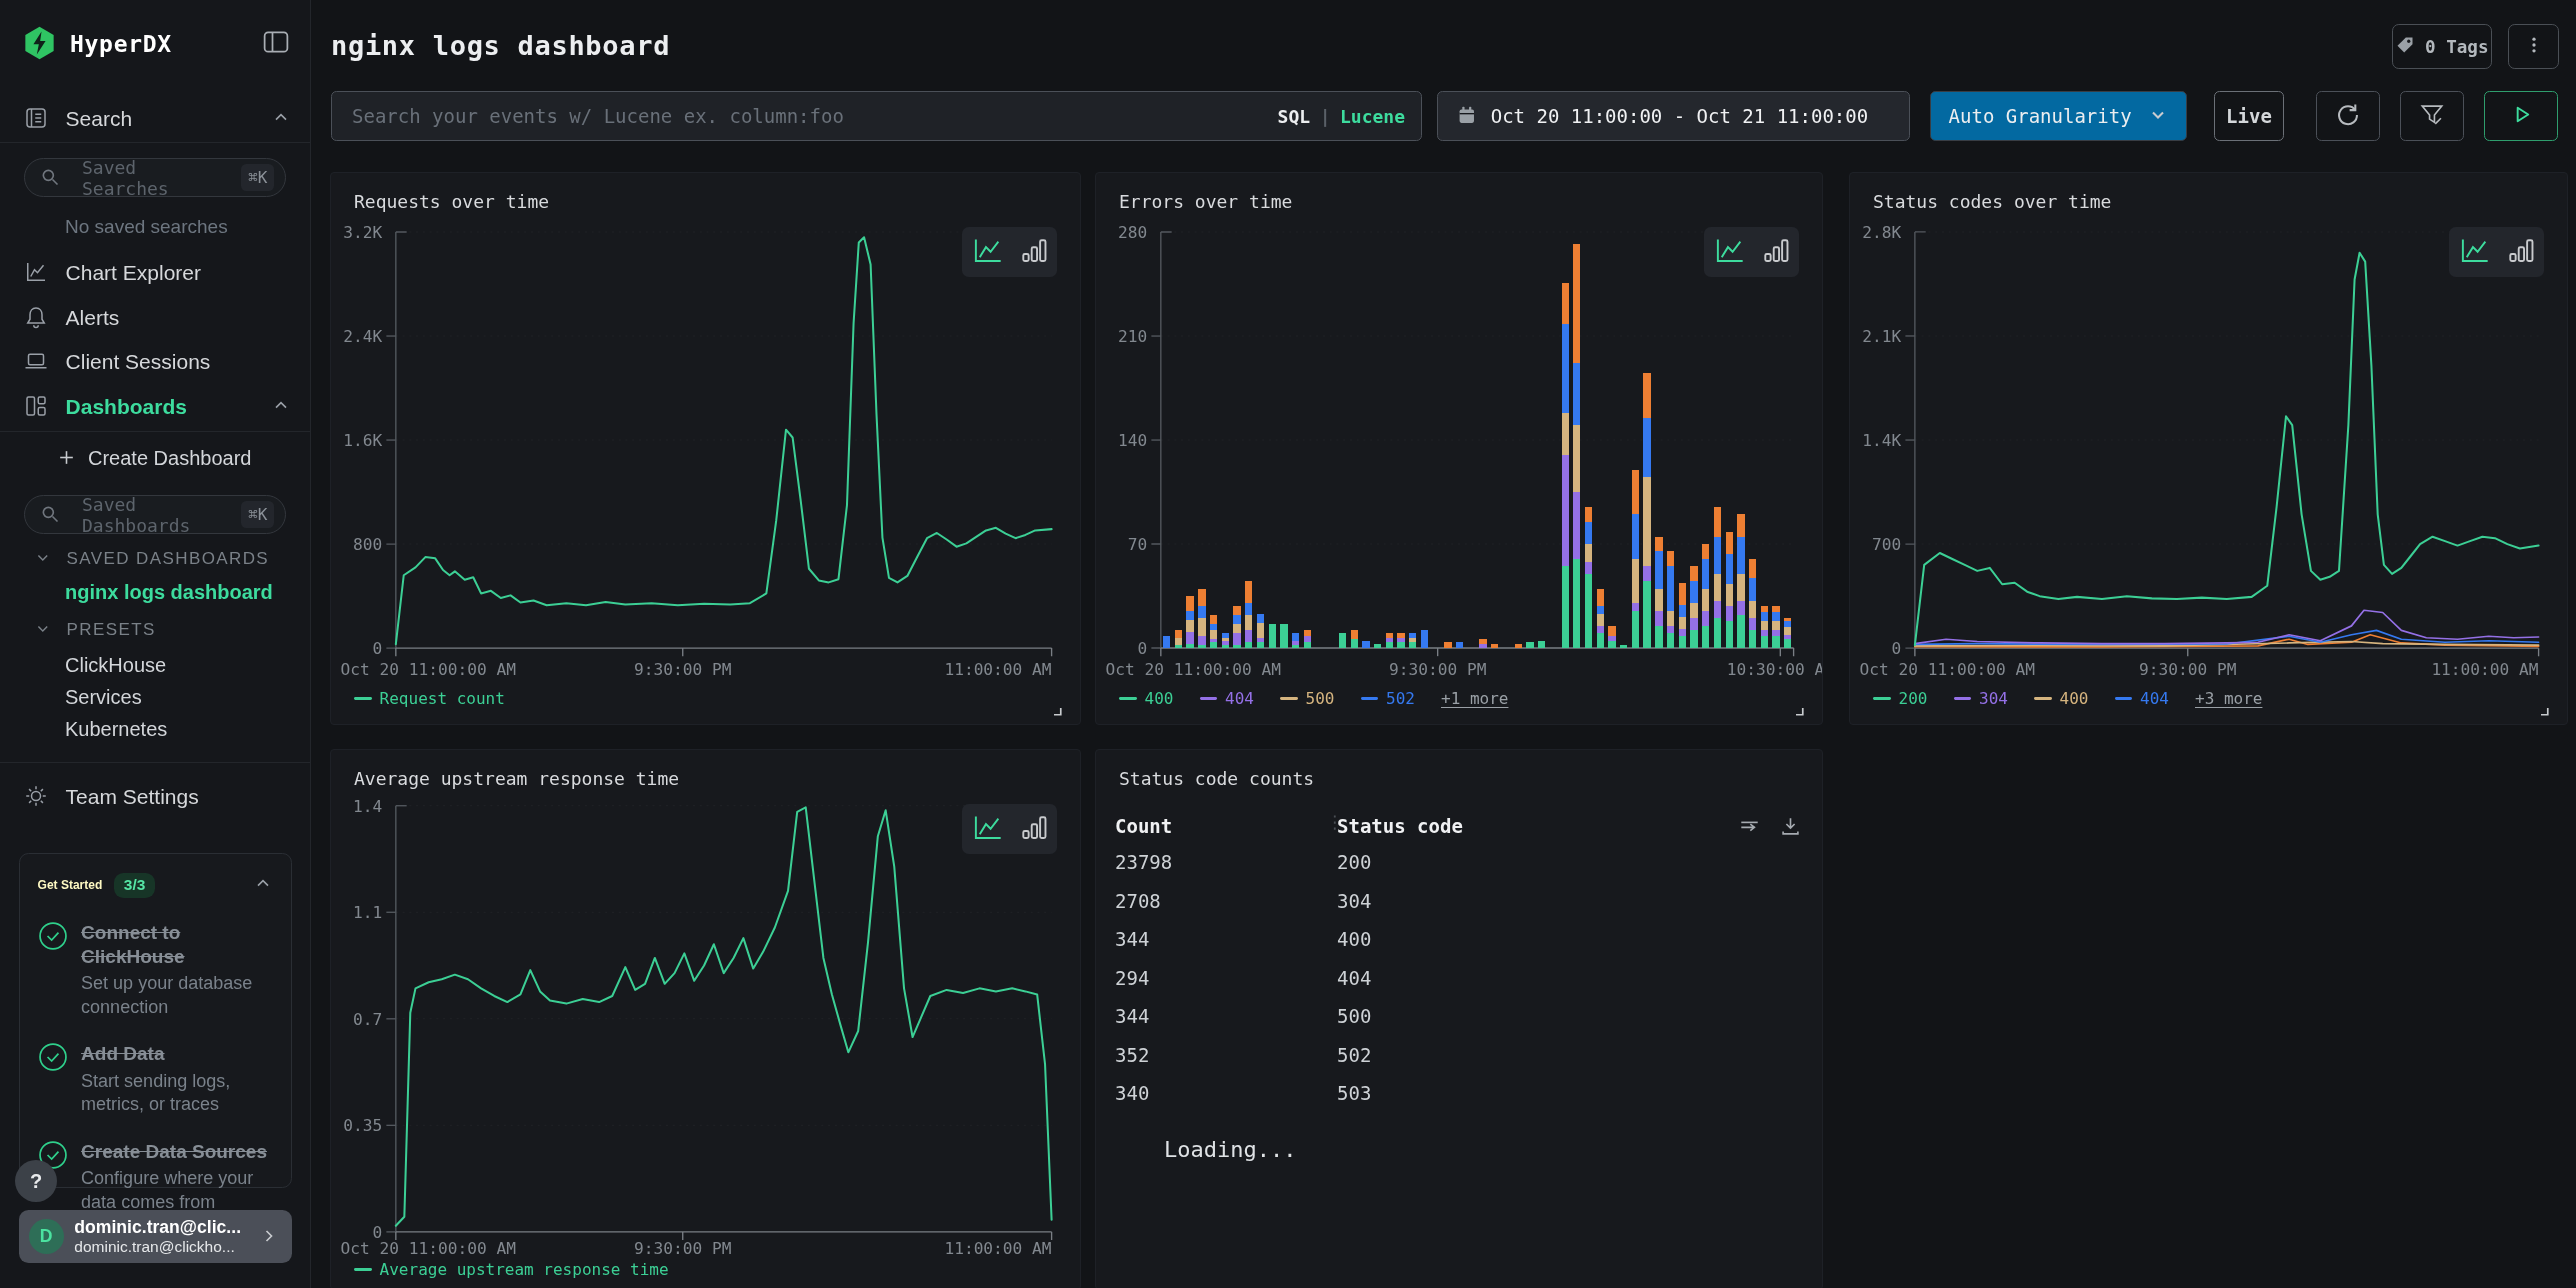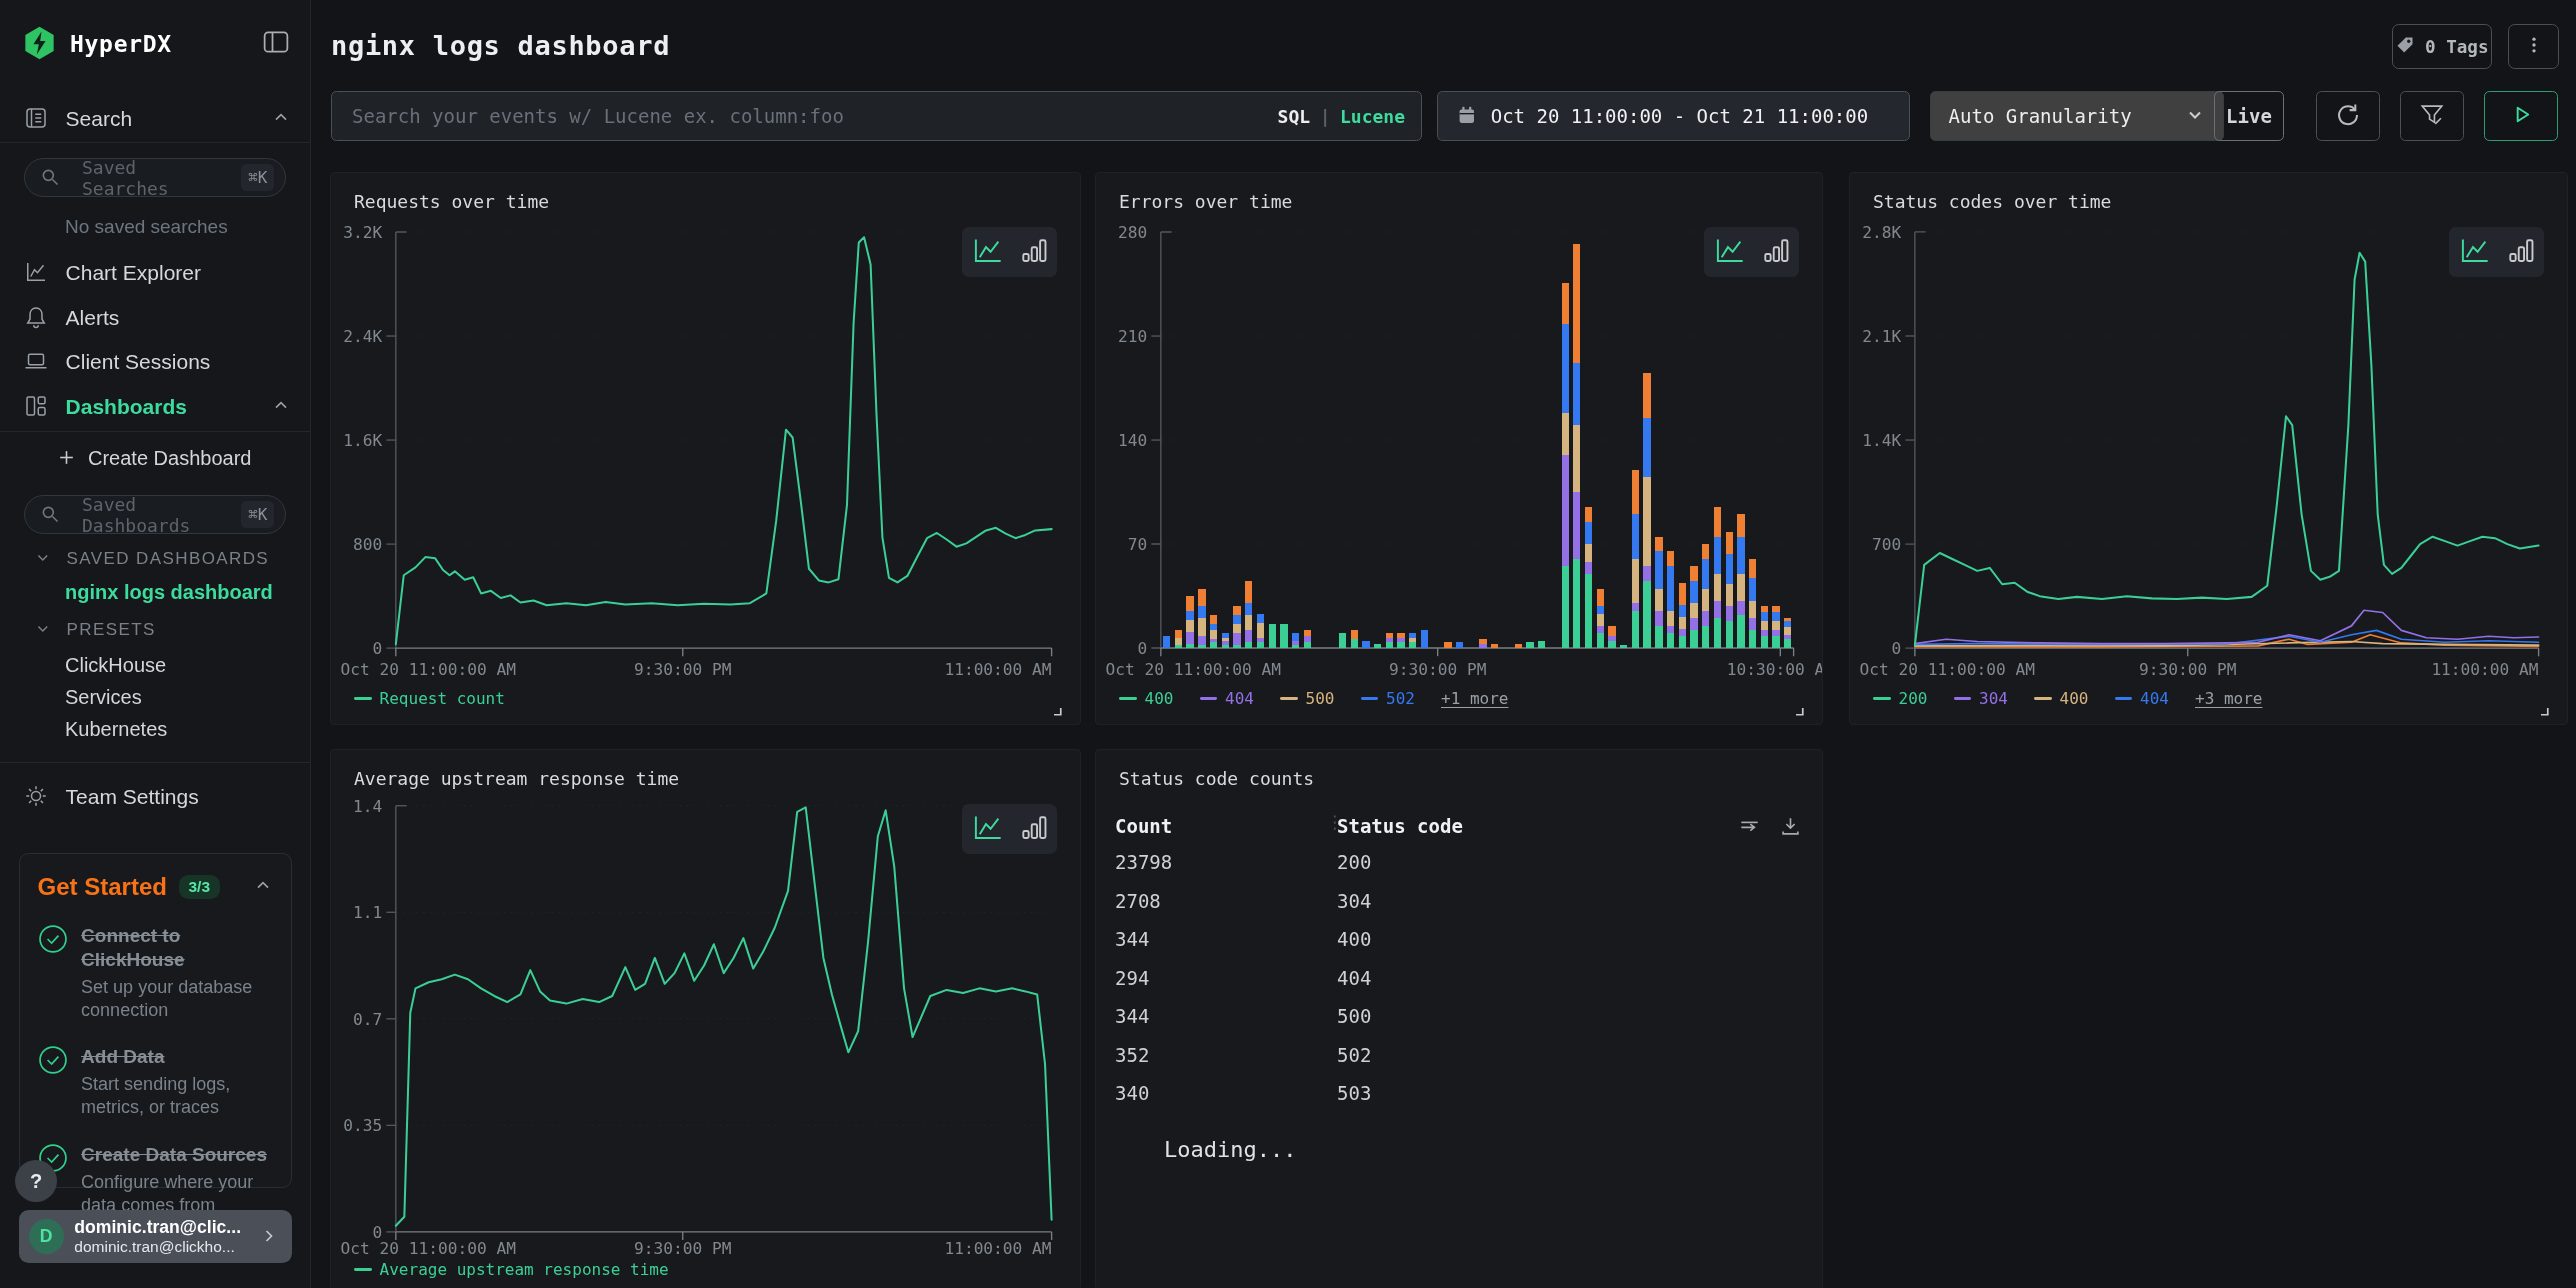--- a/index.html
+++ b/index.html
@@ -31,21 +31,21 @@
   .sec-head .t { font-size:17px; color:#7a8188; letter-spacing:1.4px; font-weight:500;}
   .side-link { position:absolute; left:65px; font-size:20px; color:#d3d6da; cursor:pointer; }
   .side-link.green { color:#3ddc9e; font-weight:700; }
   .create-row { position:absolute; left:57px; display:flex; align-items:center; gap:12px; cursor:pointer; }
   .create-row .lbl { font-size:20px; color:#d3d6da; }
 
   
   #getstarted { position:absolute; left:19px; top:853px; width:273px; height:335px;
                 border:1.4px solid #2a2e34; border-radius:9.5px; background:#17191d; padding:19px 17.6px; }
   .gs-head { display:flex; align-items:center; gap:12px; }
-  .gs-title { font-size:24px; font-weight:700; color:#f97316; }
+  .gs-title { font-size:12px; font-weight:700; color:#fef9c3; }
   .gs-badge { background:#173527; color:#55e6a5; font-size:15.5px; font-weight:700;
               border-radius:9.5px; padding:3.4px 9.5px; }
   .task { display:flex; gap:13.5px; margin-top:23px; }
   .task .tx { flex:1; }
   .task .tt { font-size:19px; font-weight:700; color:#878e96; text-decoration:line-through; line-height:1.25; }
   .task .td { font-size:18px; color:#7a828b; line-height:1.3; margin-top:4px; }
 
   #helpbtn { position:absolute; left:15px; top:1160px; width:42px; height:42px; border-radius:50%;
              background:#3c4148; border:none; color:#e8eaec; font-size:20px; font-weight:700;
              cursor:pointer; z-index:5;}
@@ -68,21 +68,21 @@
   #dotsbtn { left:2196px; width:51px; }
 
   .frow { position:absolute; top:91px; height:50px; border-radius:5.4px; }
   #searchbox { left:19px; width:1091px; background:#1f2227; border:1.4px solid #4b5058;
                display:flex; align-items:center; padding:0 16px 0 20px; cursor:text;}
   #searchbox .ph { font-family:"DejaVu Sans Mono",monospace; font-size:19px; color:#697079; flex:1;}
   .sqlluc { font-family:"DejaVu Sans Mono",monospace; font-size:18px; font-weight:700; }
   #datebtn { left:1125px; width:473px; background:#24272d; border:1.4px solid #4b5058;
              display:flex; align-items:center; gap:13.5px; padding:0 17.6px; cursor:pointer;}
   #datebtn .dt { font-family:"DejaVu Sans Mono",monospace; font-size:19px; color:#f0f1f3; }
-  #granbtn { left:1618px; width:294px; background:#404040; border:1.4px solid #383d44;
+  #granbtn { left:1618px; width:257px; background:#0369a1; border:1.4px solid #383d44;
              display:flex; align-items:center; justify-content:space-between; padding:0 17.6px; cursor:pointer;}
   #granbtn .gt { font-family:"DejaVu Sans Mono",monospace; font-size:19px; color:#eceef0; }
   #livebtn { left:1902px; width:70px; border:1.4px solid #6b7077; background:transparent;
              color:#d4d7da; font-family:"DejaVu Sans Mono",monospace; font-size:19px; font-weight:700;
              display:flex; align-items:center; justify-content:center; cursor:pointer;}
   .sqbtn { border:1.4px solid #4b5058; background:transparent; display:flex; align-items:center;
            justify-content:center; cursor:pointer; }
   #refreshbtn { left:2004px; width:64px; }
   #filterbtn { left:2088px; width:64px; }
   #playbtn { left:2172px; width:74px; border-color:#2f9e6e; }

